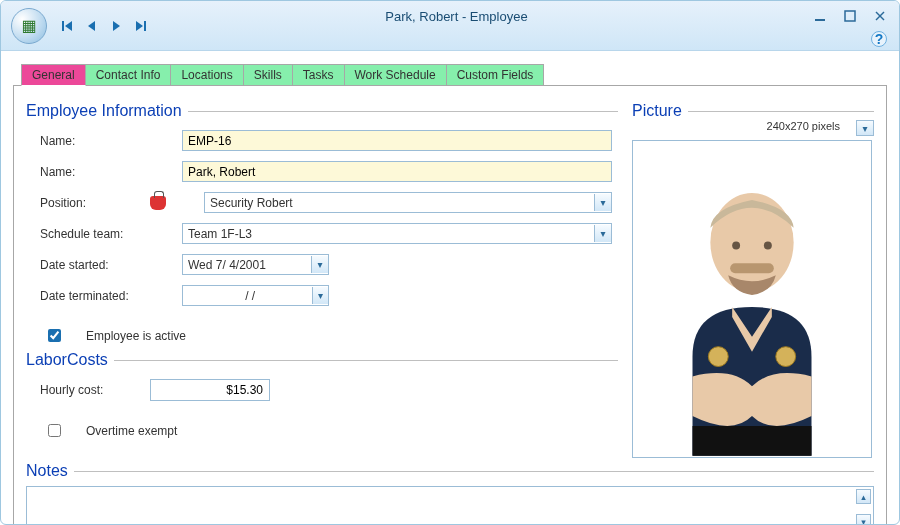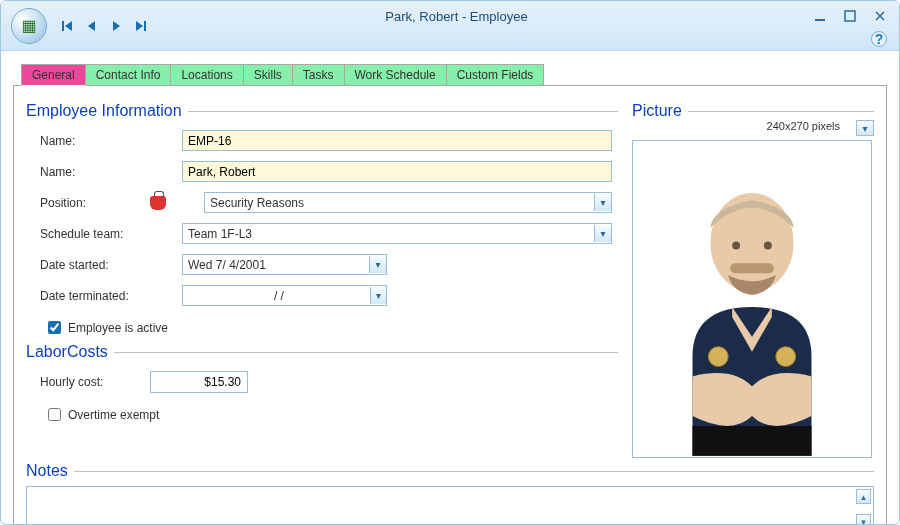--- a/index.html
+++ b/index.html
@@ -154,47 +154,47 @@
   }
   .sel .dd {
     width: 17px; height: 17px;
     background: linear-gradient(#f6fbff,#d2e7f7);
     border-left: 1px solid #9bbcd6;
     display: flex; align-items: center; justify-content: center;
     margin-right: -5px;
     color: #2b6a99;
     font-size: 10px;
   }
-  .sel.narrow { width: 205px; }
+  .sel.narrow { width: 147px; }
   .chip {
     width: 16px; height: 14px;
     background: #d33;
     border-radius: 3px 3px 6px 6px;
     margin-right: 6px;
     position: relative;
   }
   .chip::before {
     content: "";
     position: absolute;
     top: -5px; left: 4px;
     width: 8px; height: 6px;
     border: 1px solid #555;
     border-bottom: none;
     border-radius: 3px 3px 0 0;
   }
   .chk {
     display: flex;
     align-items: center;
-    gap: 4px;
-    margin: 12px 0 6px 4px;
+    gap: 22px;
+    margin: 20px 0 6px 4px;
   }
   .chk input { accent-color: #1a6fb0; }
   .cost-in {
     border: 1px solid #9bbcd6;
-    width: 98px; height: 21px;
+    width: 120px; height: 21px;
     text-align: right;
     padding: 10px 6px;
     font-family: inherit;
     font-size: 12px;
   }
   
   .pic-head {
     display: flex;
     justify-content: flex-end;
     align-items: flex-start;
@@ -319,21 +319,21 @@
             <input class="txt yellow wide" value="EMP-16" style="">
           </div>
           <div class="row">
             <div class="lbl">Name:</div>
             <input class="txt yellow wide" value="Park, Robert" style="">
           </div>
           <div class="row">
             <div class="lbl">Position:</div>
             <div class="chip"></div>
             <div class="sel" style="width:408px">
-              <span>Security Reasons</span>
+              <span>Security Robert</span>
               <span class="dd">▾</span>
             </div>
           </div>
           <div class="row">
             <div class="lbl">Schedule team:</div>
             <div class="sel">
               <span>Team 1F-L3</span>
               <span class="dd">▾</span>
             </div>
           </div>

